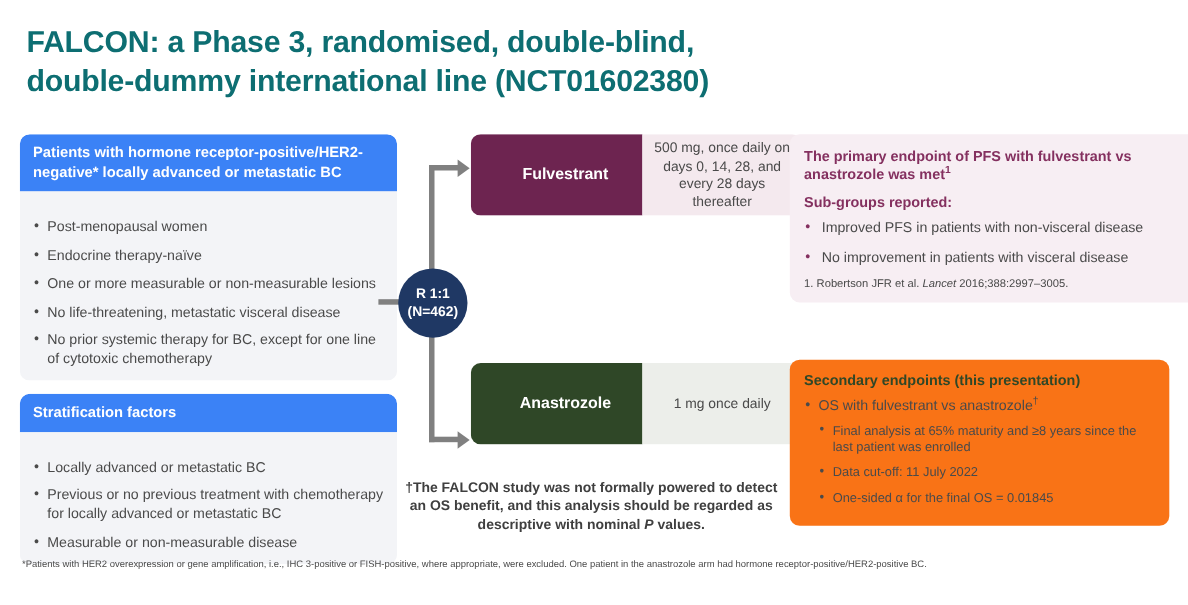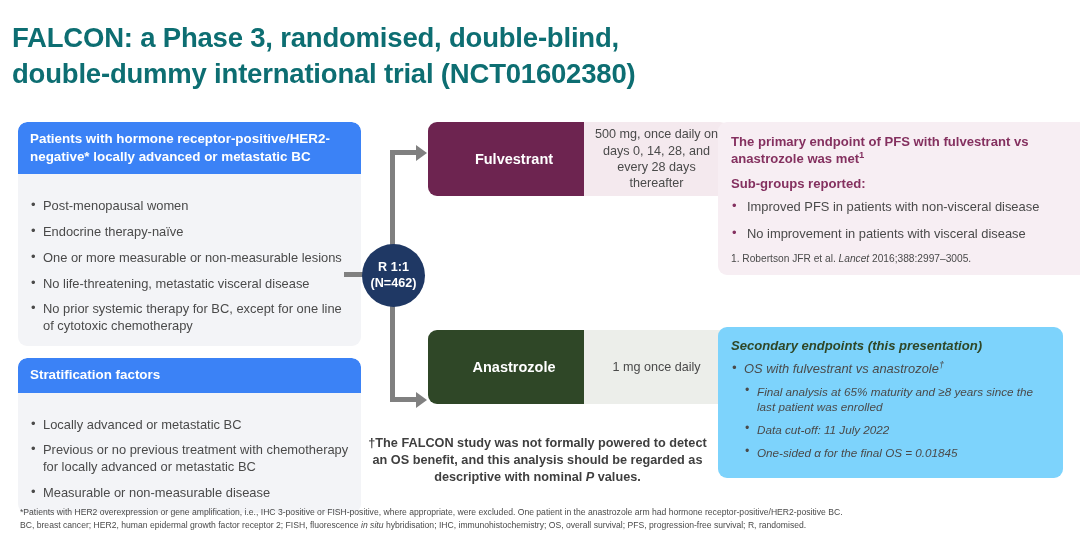--- a/index.html
+++ b/index.html
@@ -7,21 +7,21 @@
     width:1080px;height:550px;
     background:#ffffff;
     font-family:"Liberation Sans", sans-serif;
     color:#404040;
     overflow:hidden;
     position:relative;
   }
   
   #slide-title{
     position:absolute;
-    left:12px; top:20px; width:1020px;
+    left:24px; top:20px; width:1020px;
     font-size:27.5px;
     font-weight:bold;
     line-height:1.30;
     color:#0d6e72;
     letter-spacing:-0.2px;
   }
   #slide-title .l2{display:block;}
 
   
   .panel{
@@ -147,23 +147,22 @@
   }
   #primary-panel ul.bul > li{padding-left:16px;margin-bottom:10px;}
   #primary-panel ul.bul > li:before{color:#84305f;}
   #ref-line{
     font-size:10.2px;color:#4a4a4a;margin-top:7px;line-height:1.25;
   }
   #ref-line .ital{font-style:italic;}
 
   #secondary-panel{
     left:718px;top:327px;width:345px;
-    background:#7dd3fc;
+    background:#f97316;
     padding:11px 13px 10px 13px;
-    font-style:italic;
   }
   #secondary-title{
     color:#2f4727;font-weight:bold;font-size:13.1px;margin-bottom:8px;
   }
   #secondary-panel ul.bul > li{margin-bottom:7px;}
   ul.sub{margin:6px 0 0 0;padding:0;list-style:none;}
   ul.sub > li{
     position:relative;padding-left:13px;margin:0 0 8px 0;
     font-size:11.7px;line-height:1.30;color:#4a4a4a;
   }
@@ -179,21 +178,21 @@
   }
   #footnotes .fn{display:block;}
   #footnotes .ital{font-style:italic;}
   sup{font-size:72%;vertical-align:super;line-height:0;}
 </style>
 </head>
 <body>
 
 <div id="slide-title">
   <span class="l1">FALCON: a Phase 3, randomised, double-blind,</span>
-  <span class="l2">double-dummy international trial (NCT01602380)</span>
+  <span class="l2">double-dummy international line (NCT01602380)</span>
 </div>
 
 <div class="panel" id="patients-panel">
   <div class="panel-head">Patients with hormone receptor-positive/HER2-negative* locally advanced or metastatic BC</div>
   <div class="panel-body">
     <ul class="bul">
       <li>Post-menopausal women</li>
       <li>Endocrine therapy-naïve</li>
       <li>One or more measurable or non-measurable lesions</li>
       <li>No life-threatening, metastatic visceral disease</li>
@@ -259,14 +258,13 @@
         <li>Final analysis at 65% maturity and ≥8 years since the last patient was enrolled</li>
         <li>Data cut-off: 11 July 2022</li>
         <li>One-sided α for the final OS = 0.01845</li>
       </ul>
     </li>
   </ul>
 </div>
 
 <div id="footnotes">
   <span class="fn">*Patients with HER2 overexpression or gene amplification, i.e., IHC 3-positive or FISH-positive, where appropriate, were excluded. One patient in the anastrozole arm had hormone receptor-positive/HER2-positive BC.</span>
-  <span class="fn"><span>BC, breast cancer; HER2, human epidermal growth factor receptor 2; FISH, fluorescence </span><span class="ital">in situ</span><span> hybridisation; IHC, immunohistochemistry; OS, overall survival; PFS, progression-free survival; R, randomised.</span></span>
 </div>
 
 </body></html>

